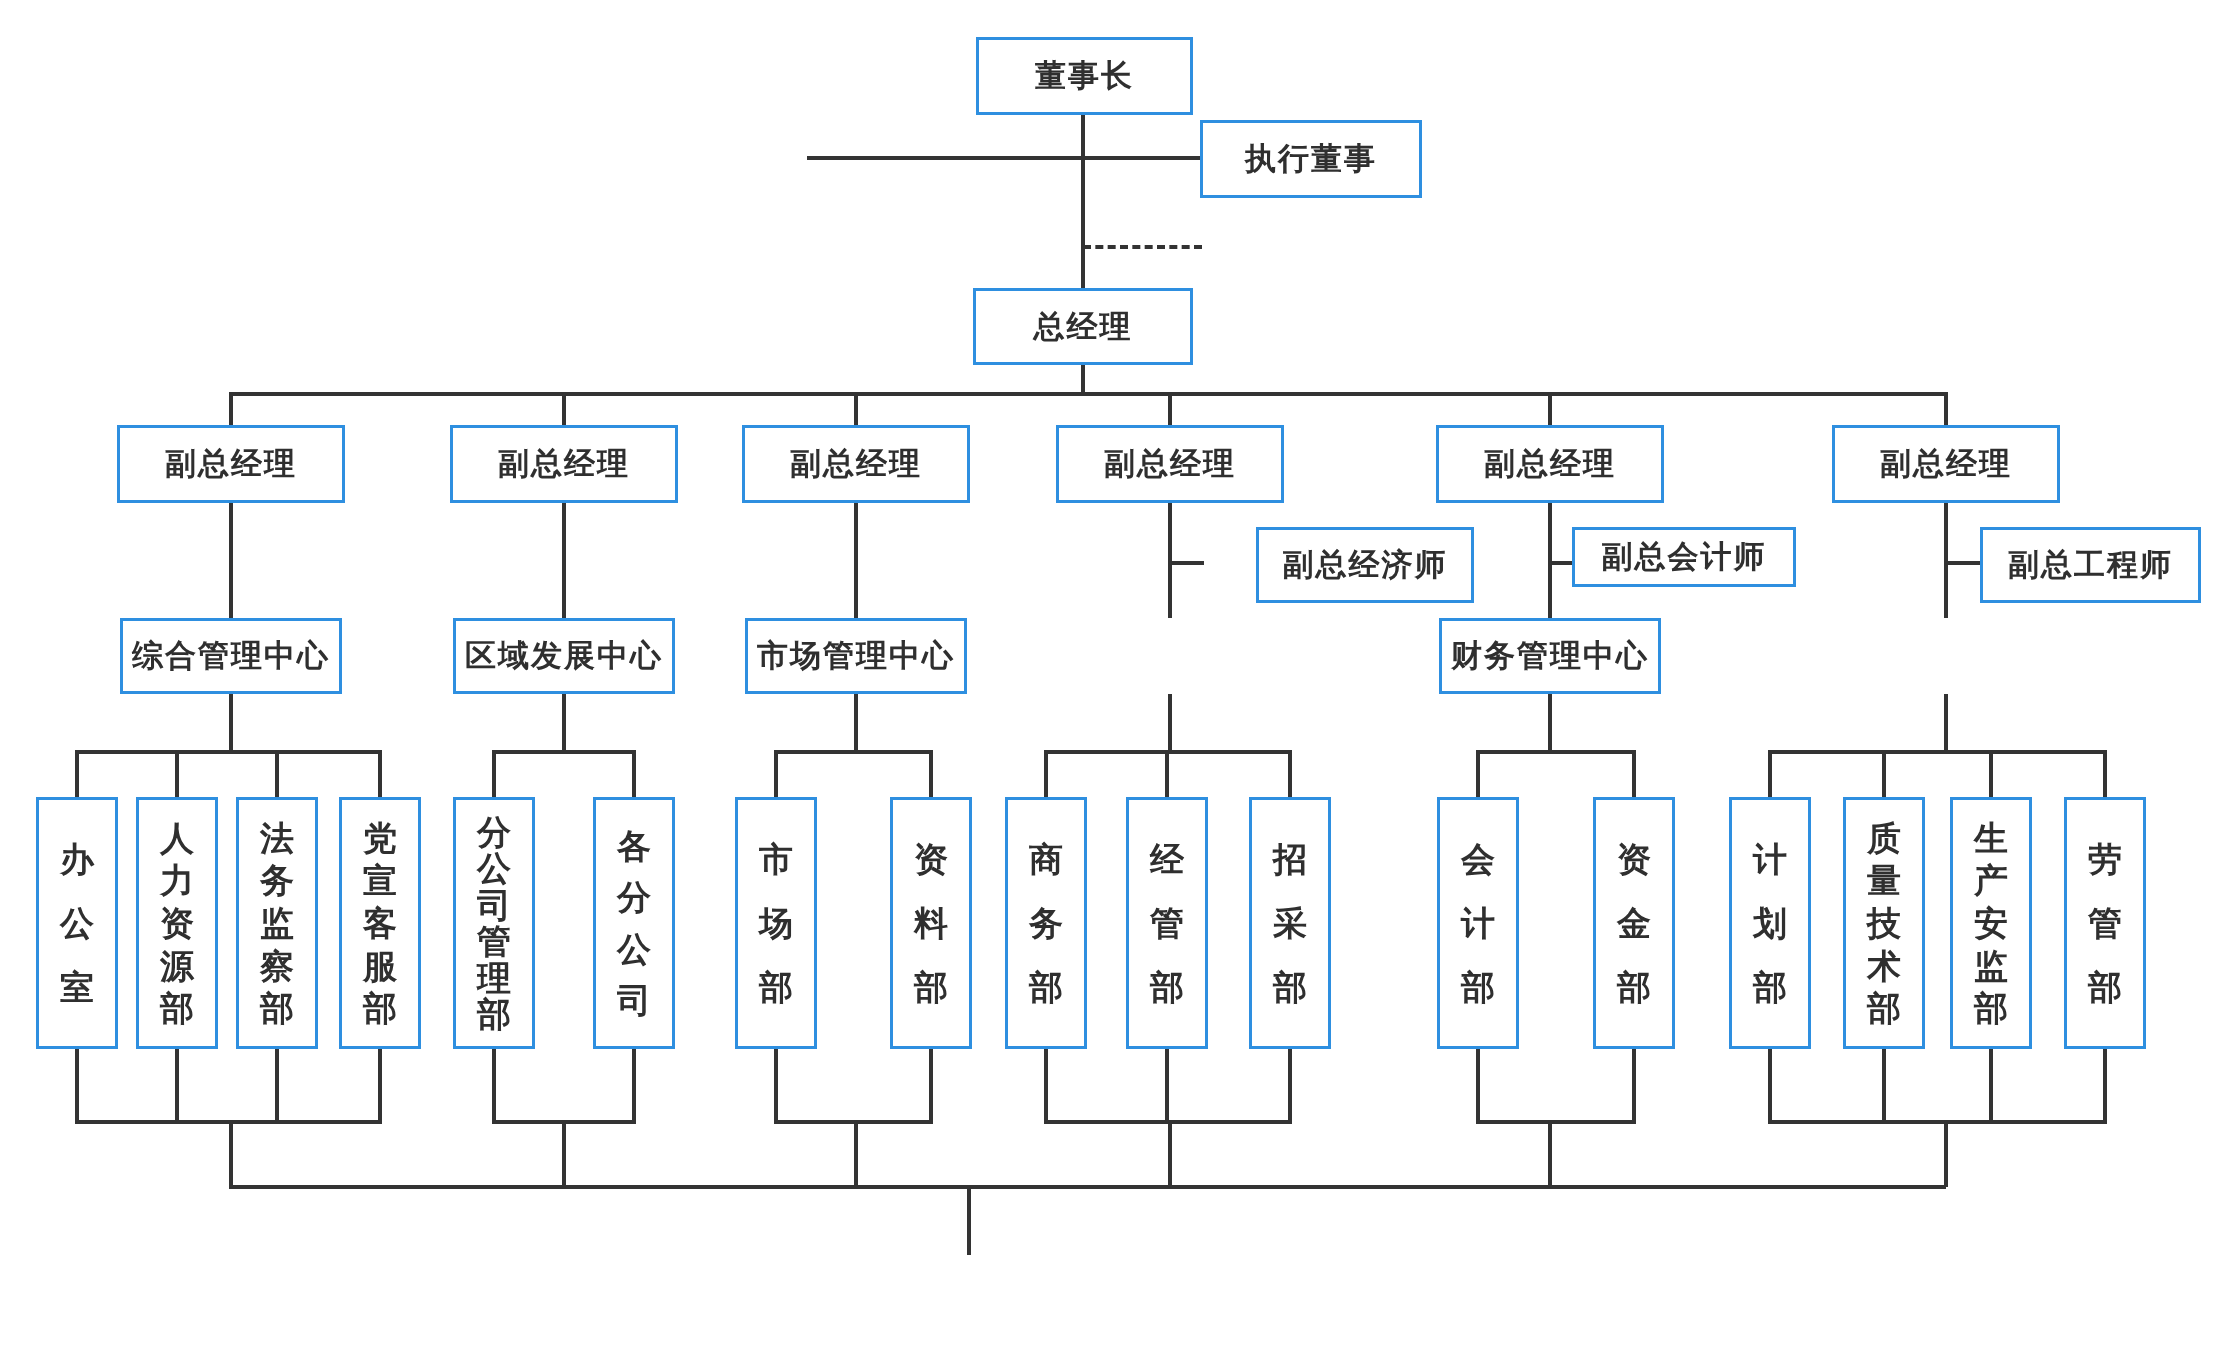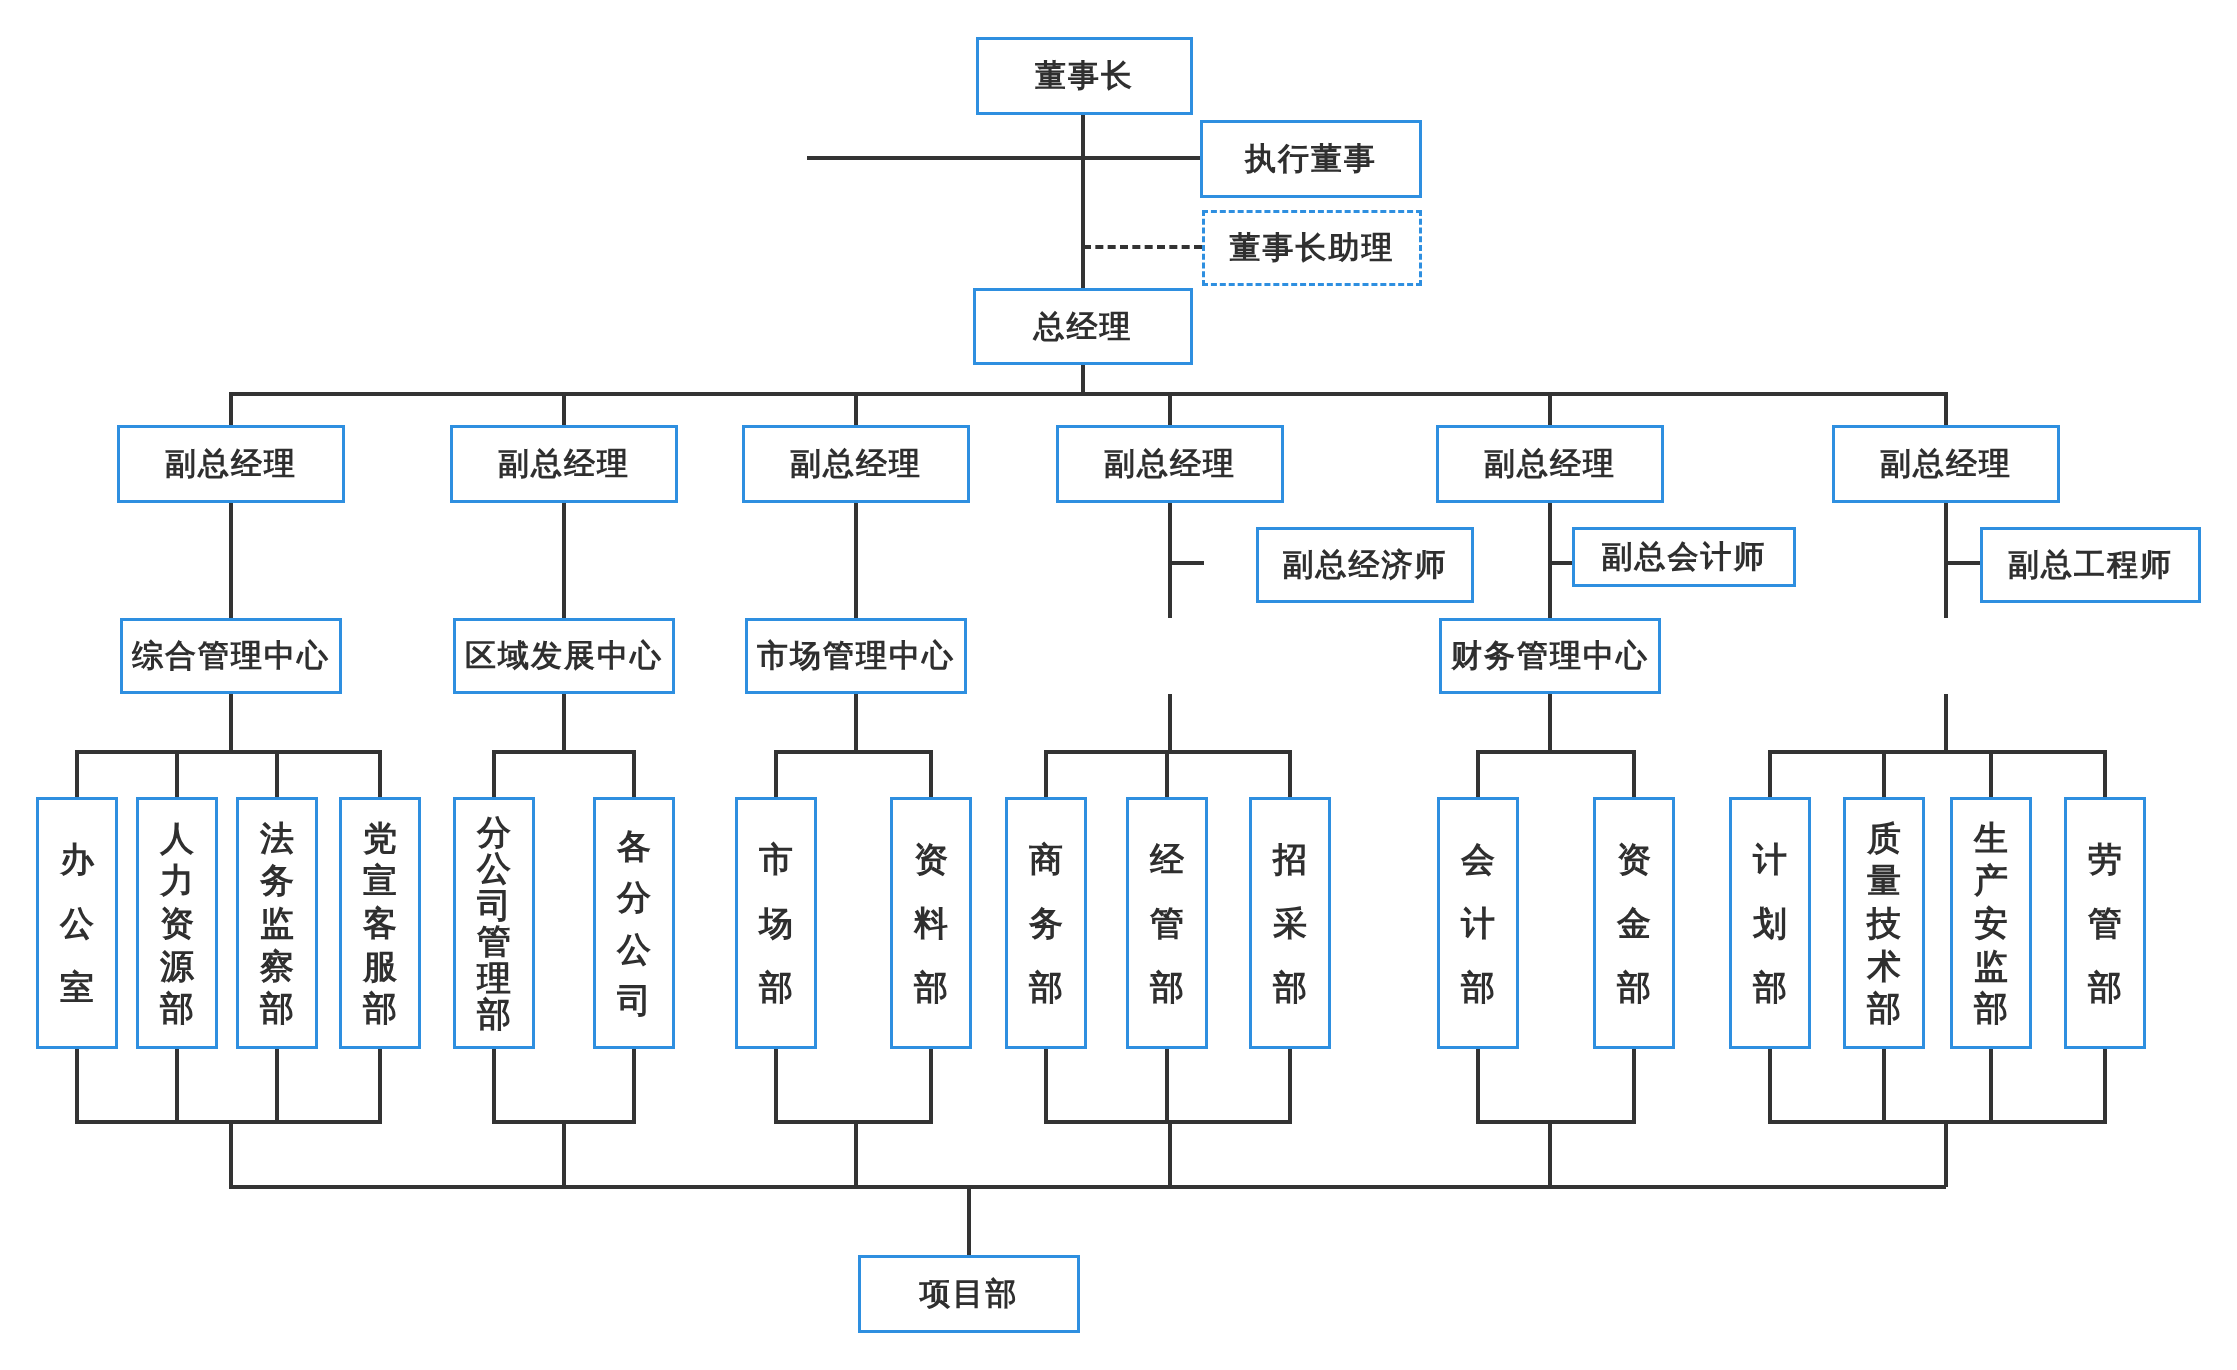--- a/index.html
+++ b/index.html
@@ -115,21 +115,20 @@
   <div class="vline" style="left:1168px;top:1120px;height:67px"></div>
   <div class="vline" style="left:1548px;top:1120px;height:67px"></div>
   <div class="vline" style="left:1944px;top:1120px;height:67px"></div>
 
   <div class="hline" style="left:229px;top:1185px;width:1717px"></div>
 
   <div class="vline" style="left:967px;top:1187px;height:68px"></div>
 
   <div class="hbox" style="left:976px;top:37px;width:217px;height:78px">董事长</div>
   <div class="hbox" style="left:1200px;top:120px;width:222px;height:78px">执行董事</div>
-  <div class="hbox dashed" style="left:1202px;top:210px;width:220px;height:76px">董事长助理</div>
   <div class="hbox" style="left:973px;top:288px;width:220px;height:77px">总经理</div>
 
   <div class="hbox" style="left:117px;top:425px;width:228px;height:78px">副总经理</div>
   <div class="hbox" style="left:450px;top:425px;width:228px;height:78px">副总经理</div>
   <div class="hbox" style="left:742px;top:425px;width:228px;height:78px">副总经理</div>
   <div class="hbox" style="left:1056px;top:425px;width:228px;height:78px">副总经理</div>
   <div class="hbox" style="left:1436px;top:425px;width:228px;height:78px">副总经理</div>
   <div class="hbox" style="left:1832px;top:425px;width:228px;height:78px">副总经理</div>
 
   <div class="hbox" style="left:1256px;top:527px;width:218px;height:76px">副总经济师</div>
@@ -268,15 +267,14 @@
       </div>
     </div>
   <div class="vbox" style="left:2064px;top:797px;width:82px;height:252px">
       <div class="vlabel">
         <span>劳</span>
         <span>管</span>
         <span>部</span>
       </div>
     </div>
 
-  <div class="hbox" style="left:858px;top:1255px;width:222px;height:78px">项目部</div>
 
 </div>
 
 </body></html>

